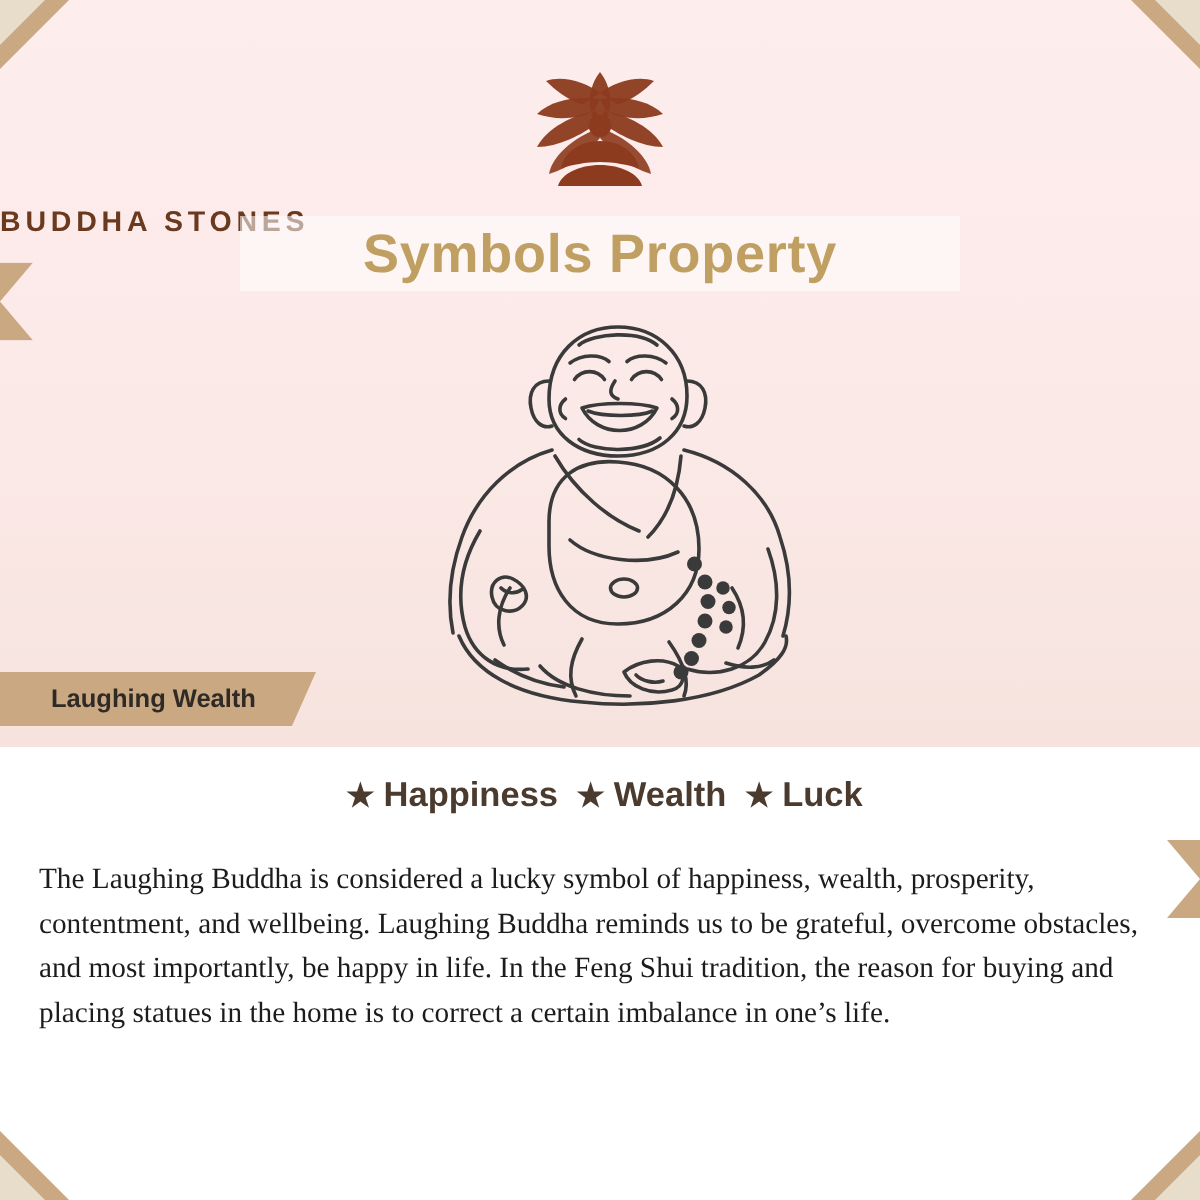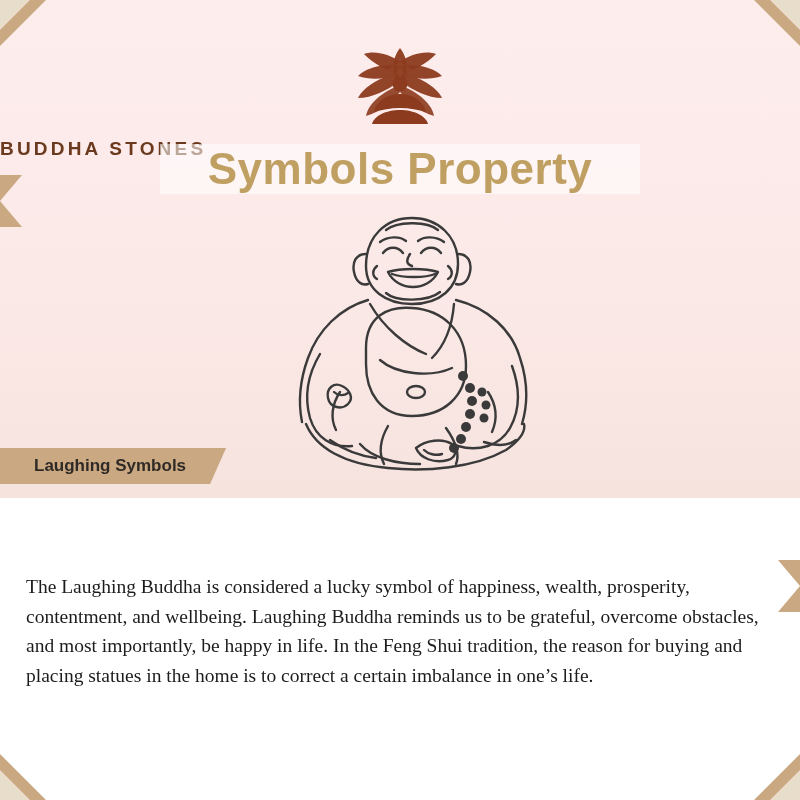--- a/index.html
+++ b/index.html
@@ -144,21 +144,21 @@
     left: 160px;
     top: 144px;
     width: 480px;
     height: 50px;
     background: rgba(255,255,255,0.55);
     display: flex;
     align-items: center;
     justify-content: center;
   }
   .title-text {
-    font-size: 44px;
+    font-size: 36px;
     font-weight: bold;
     color: #c0a062;
     letter-spacing: 0.5px;
     font-family: "Liberation Sans", sans-serif;
   }
 
   
   .illustration {
     position: absolute;
     left: 50%;
@@ -340,19 +340,24 @@
         <path d="M196 252 C206 244 222 242 232 248 C238 252 236 262 228 264 C214 268 200 262 196 252 Z"></path>
         <path d="M204 254 C208 258 216 260 222 258"></path>
 
         <path d="M110 244 C124 254 140 260 156 262"></path>
         <path d="M264 246 C276 250 288 250 296 244"></path>
       </g>
     </svg>
   </div>
 
   <div class="label-tag">
-    <span class="label-tag-text">Laughing Symbols</span>
-  </div>
-
+    <span class="label-tag-text">Laughing Wealth</span>
+  </div>
+
+  <div class="keywords">
+    <span class="star">★</span><span>Happiness</span>
+    <span class="star">★</span><span>Wealth</span>
+    <span class="star">★</span><span>Luck</span>
+  </div>
 
   <div class="body-text">The Laughing Buddha is considered a lucky symbol of happiness, wealth, prosperity, contentment, and wellbeing. Laughing Buddha reminds us to be grateful, overcome obstacles, and most importantly, be happy in life. In the Feng Shui tradition, the reason for buying and placing statues in the home is to correct a certain imbalance in one’s life.</div>
 
 </div>
 
 </body></html>

